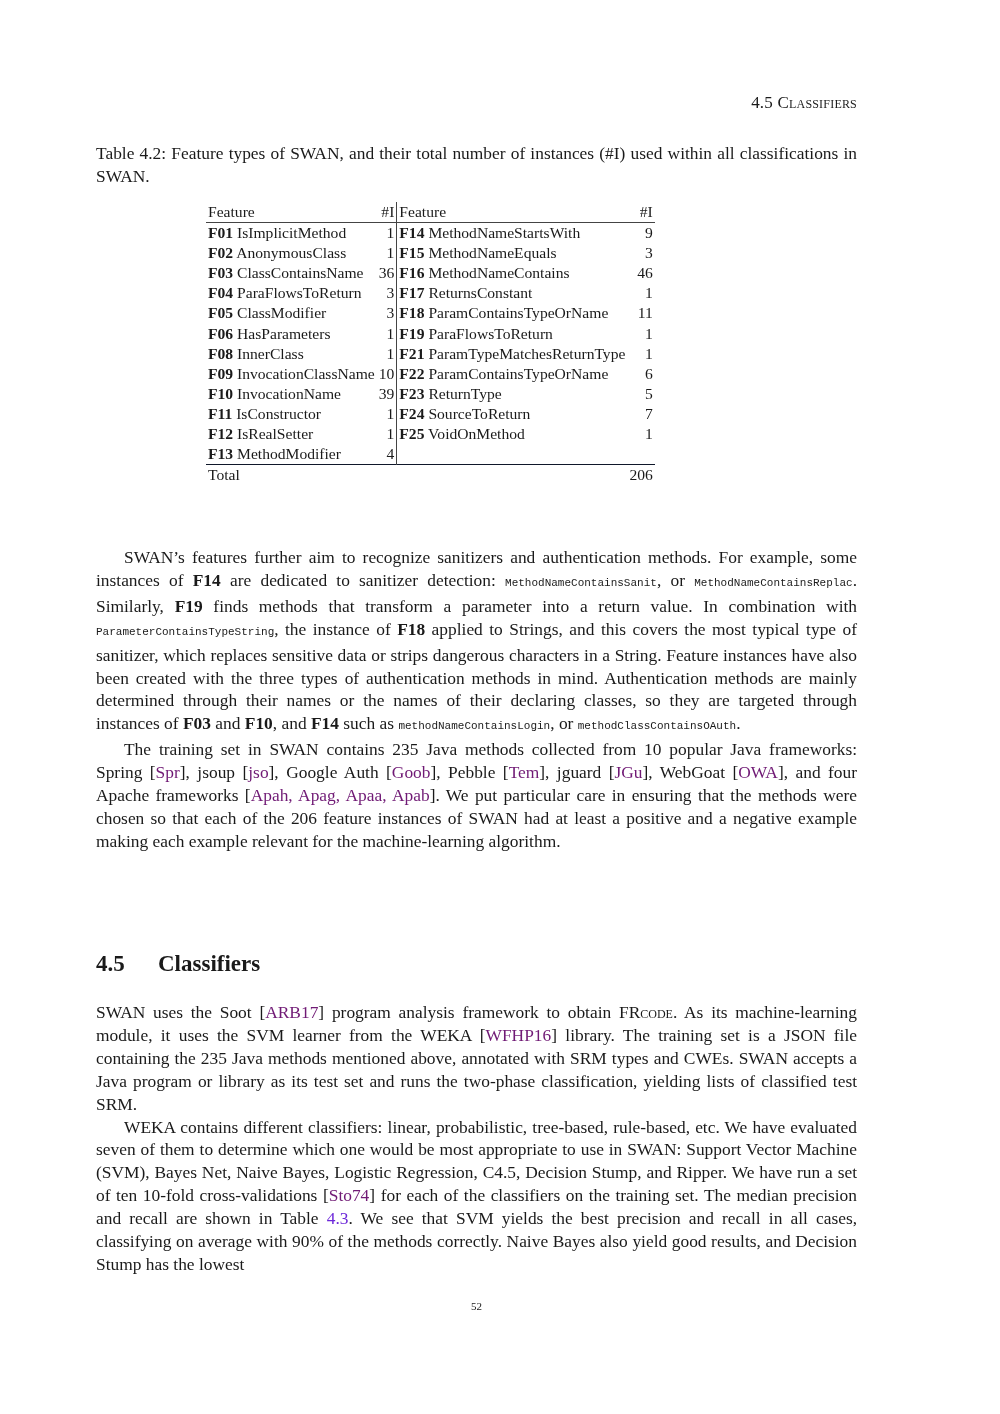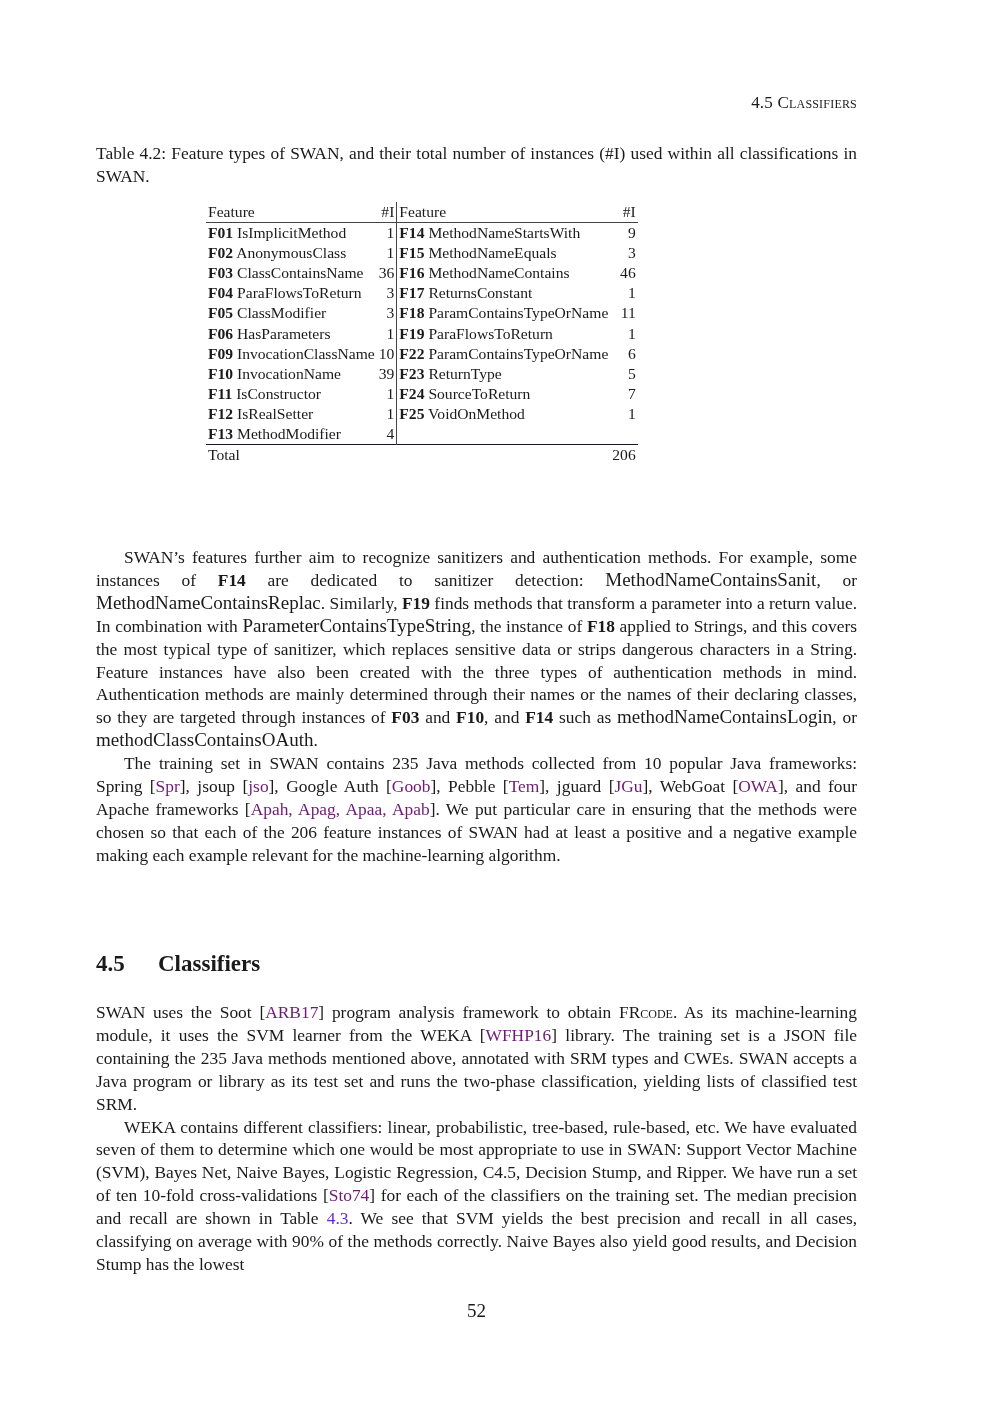--- a/index.html
+++ b/index.html
@@ -32,33 +32,33 @@
   table.features .sep { border-right: 1px solid #444; }
   table.features tfoot td { border-top: 1px solid #0f172a; }
   .fid { font-weight: bold; }
   .body-text {
     position: absolute; left: 0; width: 761px;
     font-family: "Liberation Serif", serif; font-size: 17.4px; line-height: 22.9px;
     text-align: justify; hyphens: manual;
   }
   .body-text p { margin: 0; text-indent: 28px; }
   .body-text p.noindent { text-indent: 0; }
-  .code { font-family: Liberation Serif, serif; font-size: 19px; }
+  .code { font-family: Liberation Mono, monospace; font-size: 11px; }
   .cite { color: #701a75; }
   .ref { color: #6d28d9; }
   b { font-weight: bold; }
   .sc { font-variant: small-caps; }
   .section-title {
     position: absolute; top: 951px; left: 0;
     font-family: "Liberation Serif", serif; font-size: 23px; font-weight: bold;
   }
   .section-title .num { display: inline-block; width: 62px; }
   .page-number {
     position: absolute; top: 1300px; left: 0; width: 761px; text-align: center;
-    font-family: "Liberation Serif", serif; font-size: 19px;
+    font-family: "Liberation Serif", serif; font-size: 11px;
   }
 </style>
 </head>
 <body>
 
 <div class="page">
 
   <div class="running-head">4.5 Classifiers</div>
 
   <div class="caption"><span>Table 4.2:</span> <span>Feature types of SWAN, and their total number of instances (#I) used within all classifications in SWAN.</span></div>
@@ -100,20 +100,26 @@
       <tr>
         <td><span class="fid">F05</span> <span>ClassModifier</span></td>
         <td class="num sep">3</td>
         <td><span class="fid">F18</span> <span>ParamContainsTypeOrName</span></td>
         <td class="num">11</td>
       </tr>
       <tr>
         <td><span class="fid">F06</span> <span>HasParameters</span></td>
         <td class="num sep">1</td>
         <td><span class="fid">F19</span> <span>ParaFlowsToReturn</span></td>
+        <td class="num">1</td>
+      </tr>
+      <tr>
+        <td><span class="fid">F08</span> <span>InnerClass</span></td>
+        <td class="num sep">1</td>
+        <td><span class="fid">F21</span> <span>ParamTypeMatchesReturnType</span></td>
         <td class="num">1</td>
       </tr>
       <tr>
         <td><span class="fid">F09</span> <span>InvocationClassName</span></td>
         <td class="num sep">10</td>
         <td><span class="fid">F22</span> <span>ParamContainsTypeOrName</span></td>
         <td class="num">6</td>
       </tr>
       <tr>
         <td><span class="fid">F10</span> <span>InvocationName</span></td>

